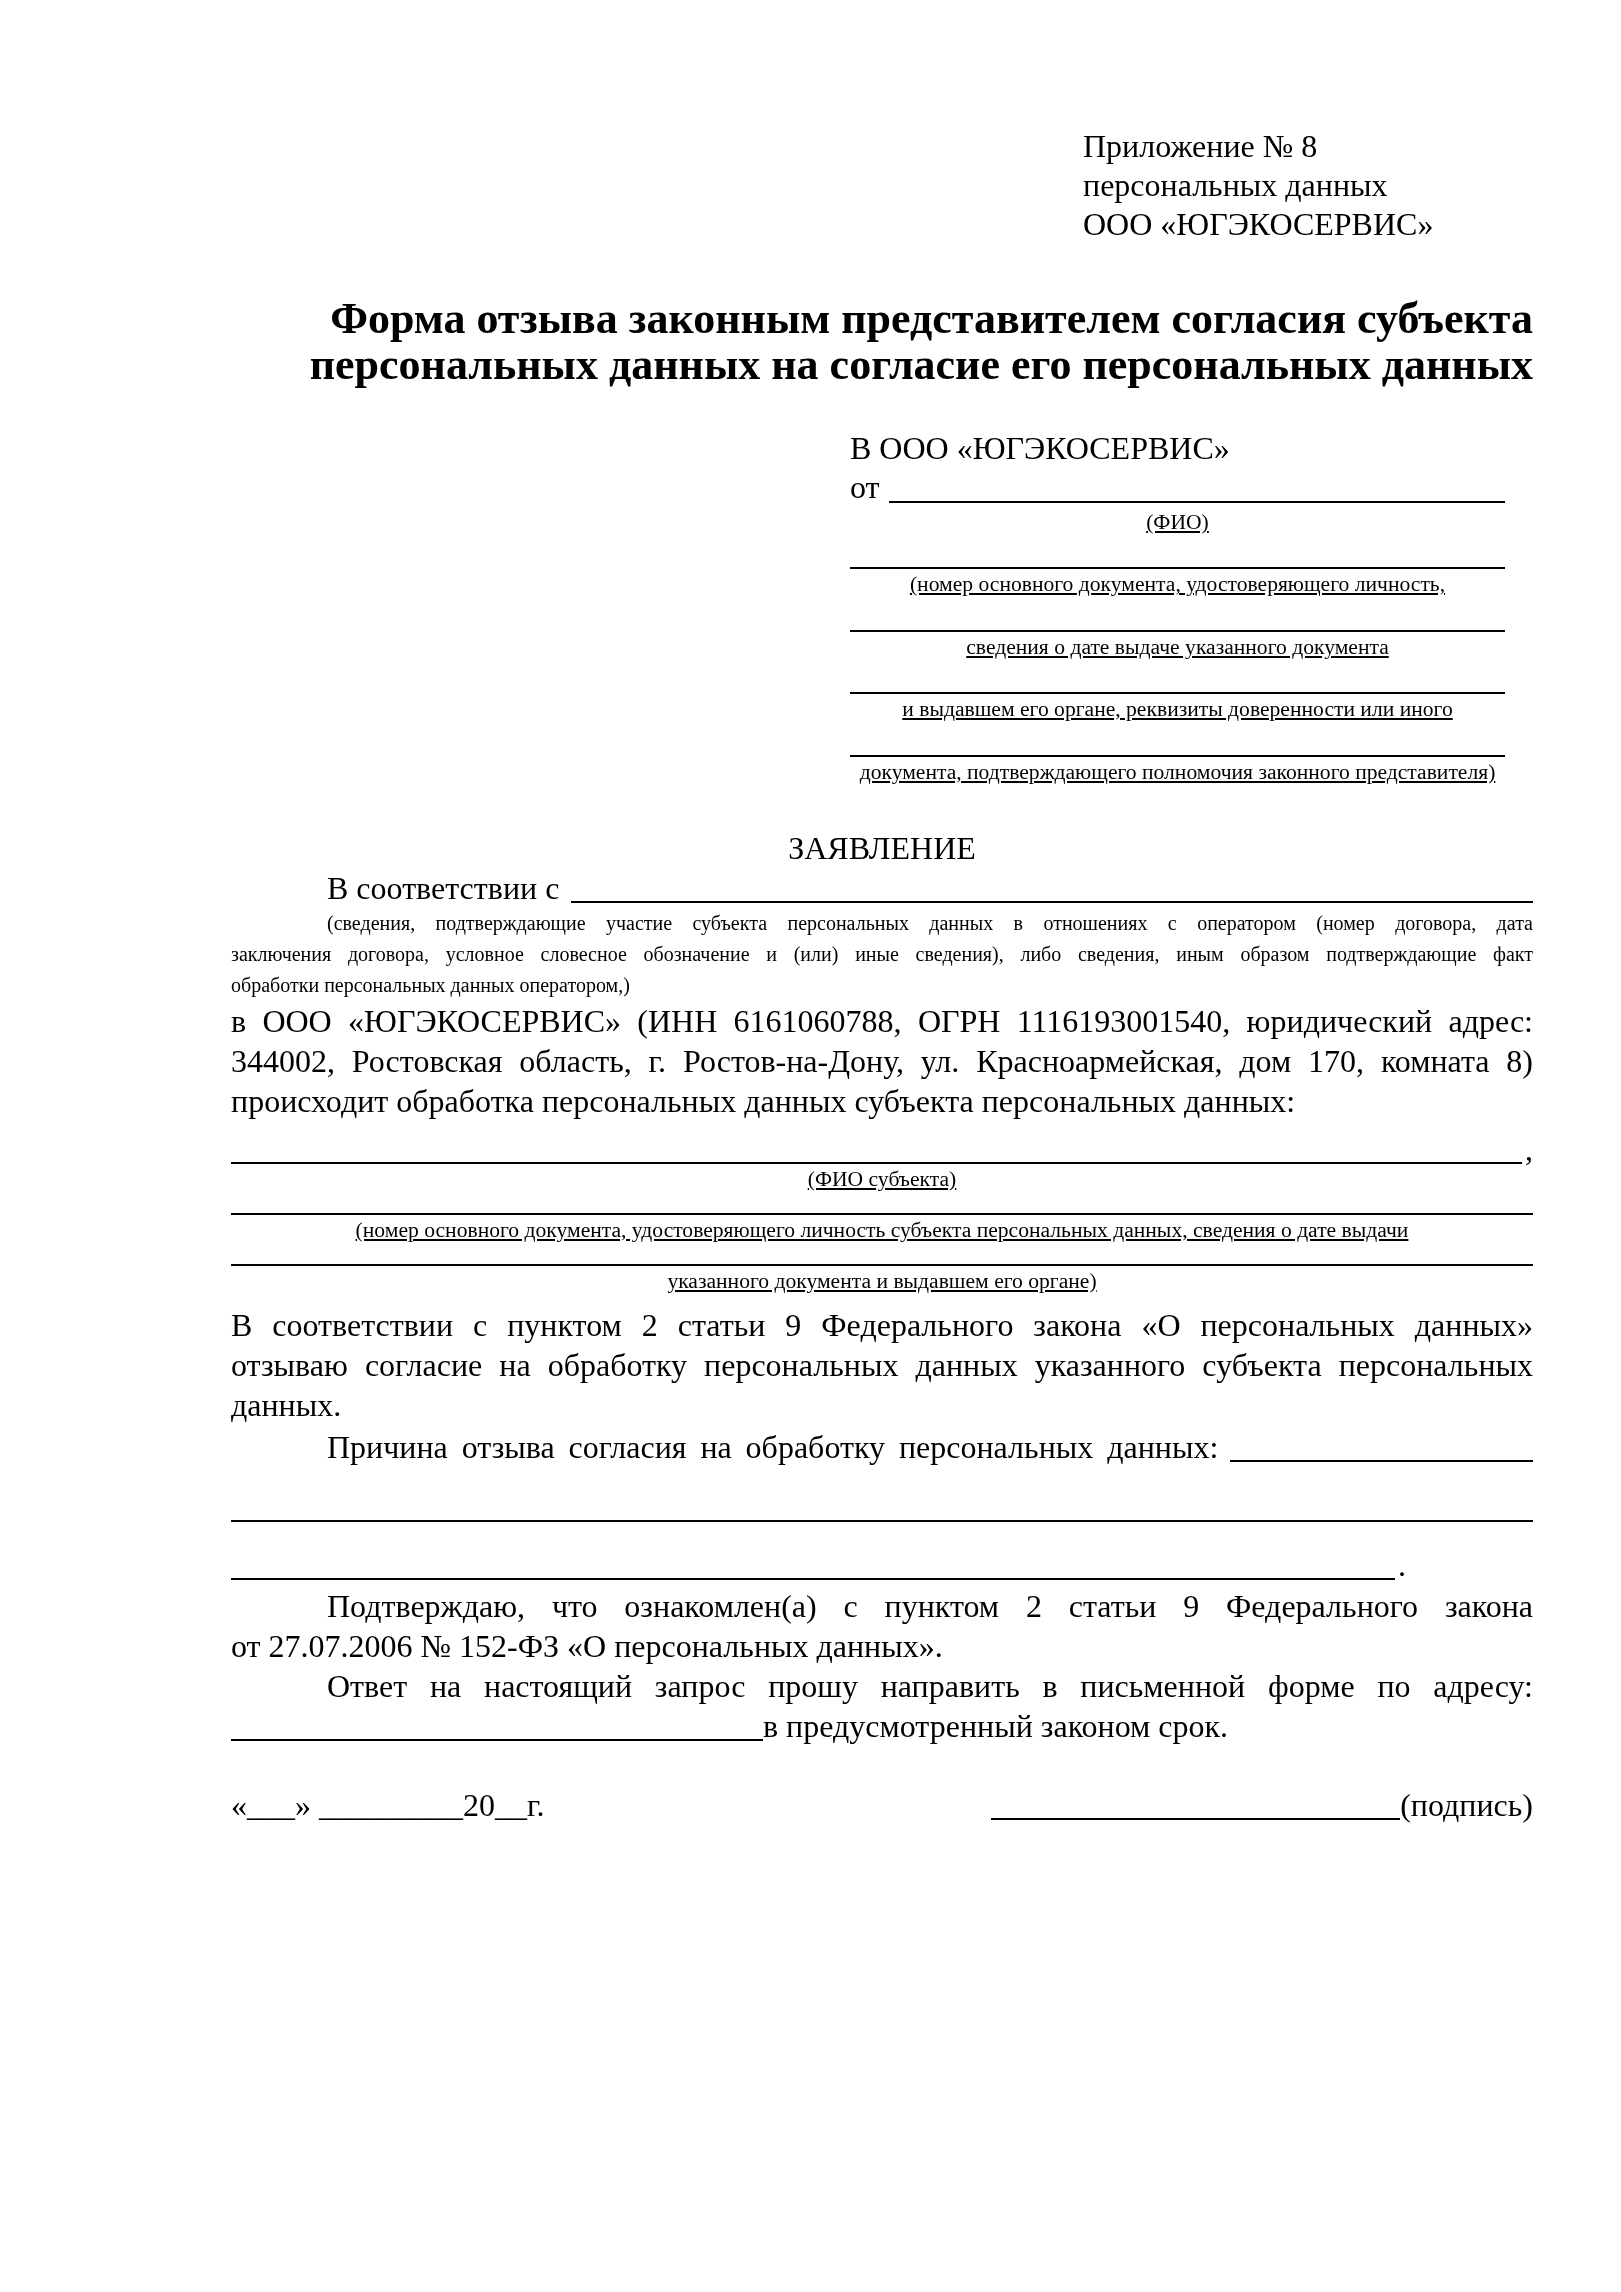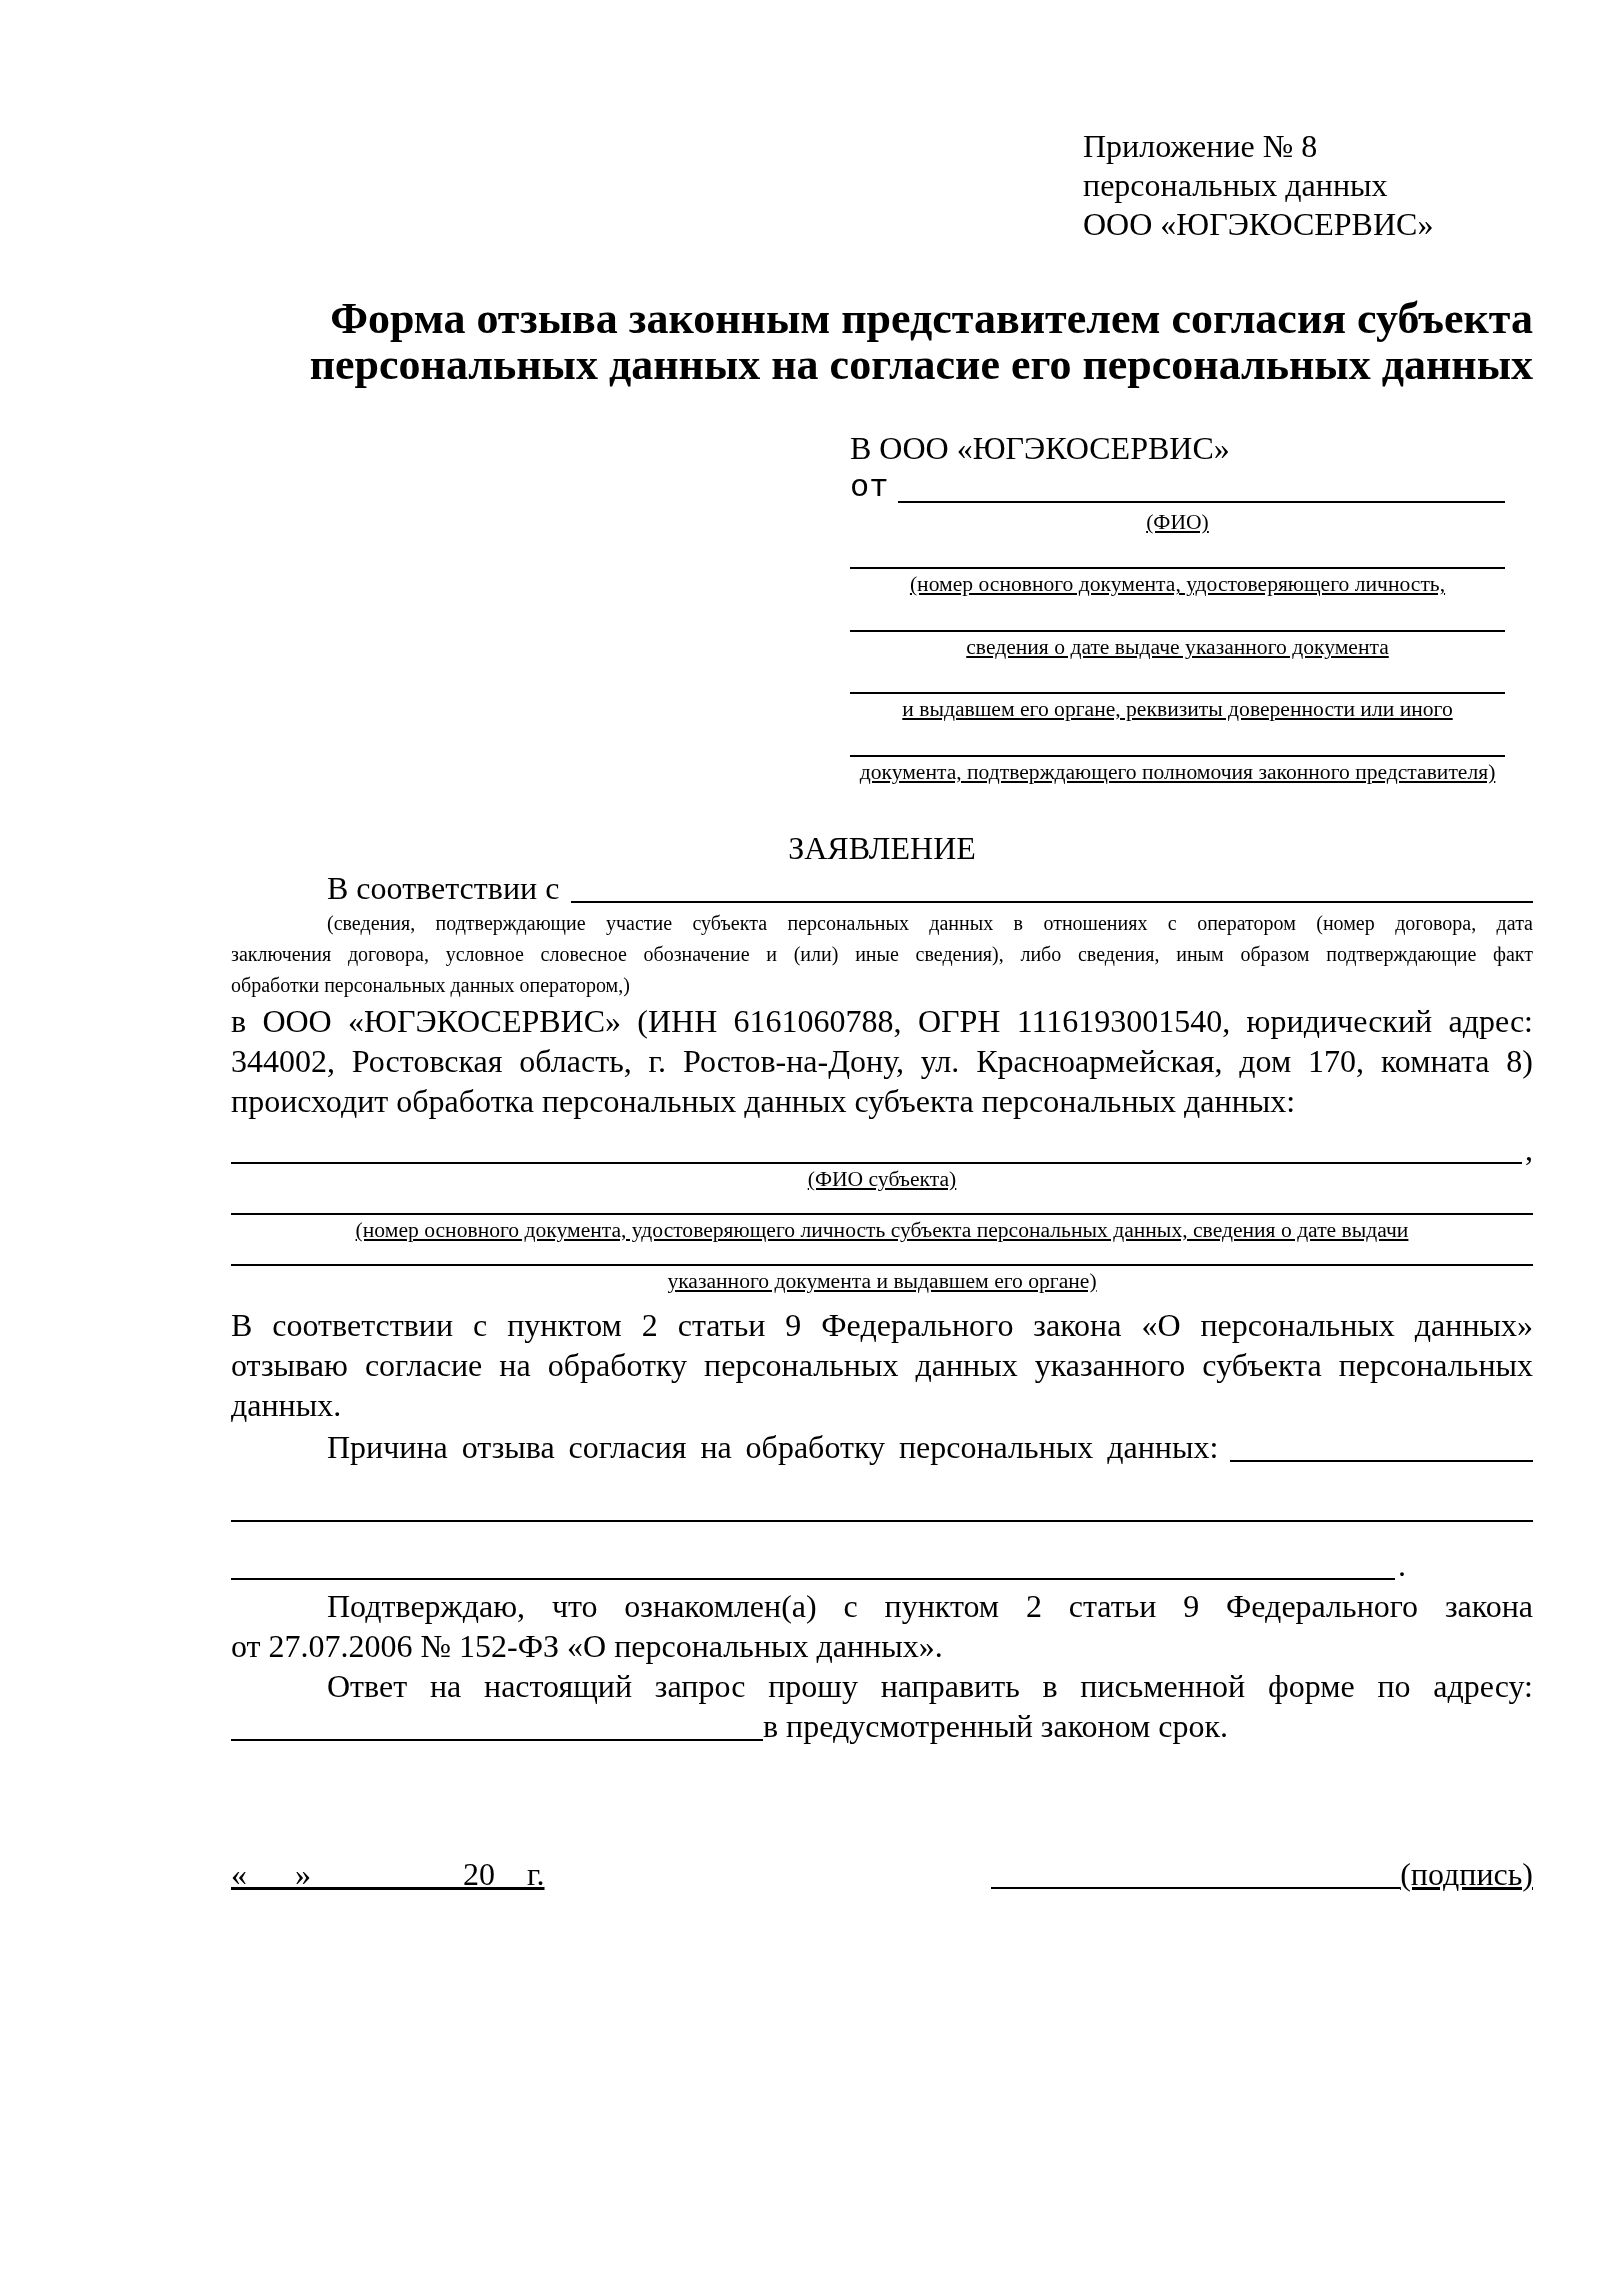--- a/index.html
+++ b/index.html
@@ -26,21 +26,21 @@
     font-size: 44px;
     font-weight: bold;
     text-align: right;
     line-height: 46px;
   }
   .title-line { display: block; }
 
   
   .addressee { margin-top: 41px; margin-left: 619px; width: 655px; }
   .addr-org { line-height: 39px; }
-  .addr-from { display: flex; height: 39px; font-family: Liberation Mono, monospace; }
+  .addr-from { display: flex; align-items: flex-end; height: 39px; }
   .addr-from .fill-line { margin: 0 0 3.9px 9.8px; }
 
   .small { font-size: 21.6px; line-height: 27.4px; text-decoration: underline; }
   .center { text-align: center; }
 
   .field-line { height: 0; border-bottom: 2.9px solid #000; margin-top: 31px; }
   .addr-caption { margin-top: 2px; }
 
   
   .heading { margin-top: 43px; text-align: center; line-height: 39px; }
@@ -68,21 +68,21 @@
   .mt54 { margin-top: 53px; }
 
   .fixed-line { display: inline-block; border-bottom: 2.9px solid #000; }
   .w1188 { width: 1164px; }
   .w543 { width: 532px; }
   .w417 { width: 409px; }
 
   .reply2-row { display: flex; align-items: flex-end; height: 40px; }
   .reply2-row .fixed-line { margin-bottom: 4.9px; }
 
-  .footer-row { margin-top: 108px; display: flex; justify-content: space-between; align-items: flex-start; height: 40px; text-decoration: underline; }
+  .footer-row { margin-top: 39px; display: flex; justify-content: space-between; align-items: flex-start; height: 40px; }
   .signature { display: flex; align-items: flex-end; }
   .signature .fixed-line { margin-bottom: 4.9px; }
 </style>
 </head>
 <body>
 
 <div class="page">
 
   <header class="appendix">
     <div>Приложение № 8</div>

